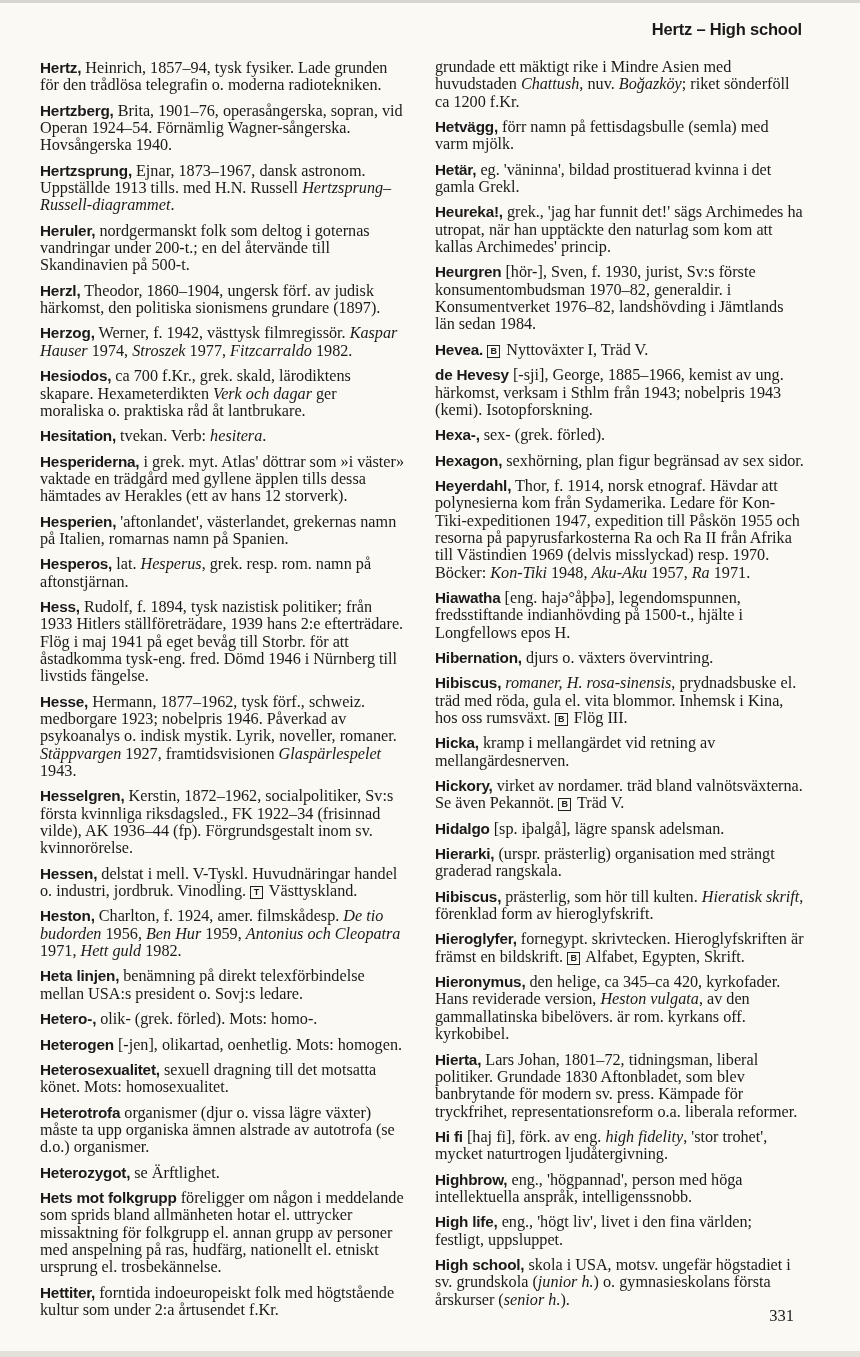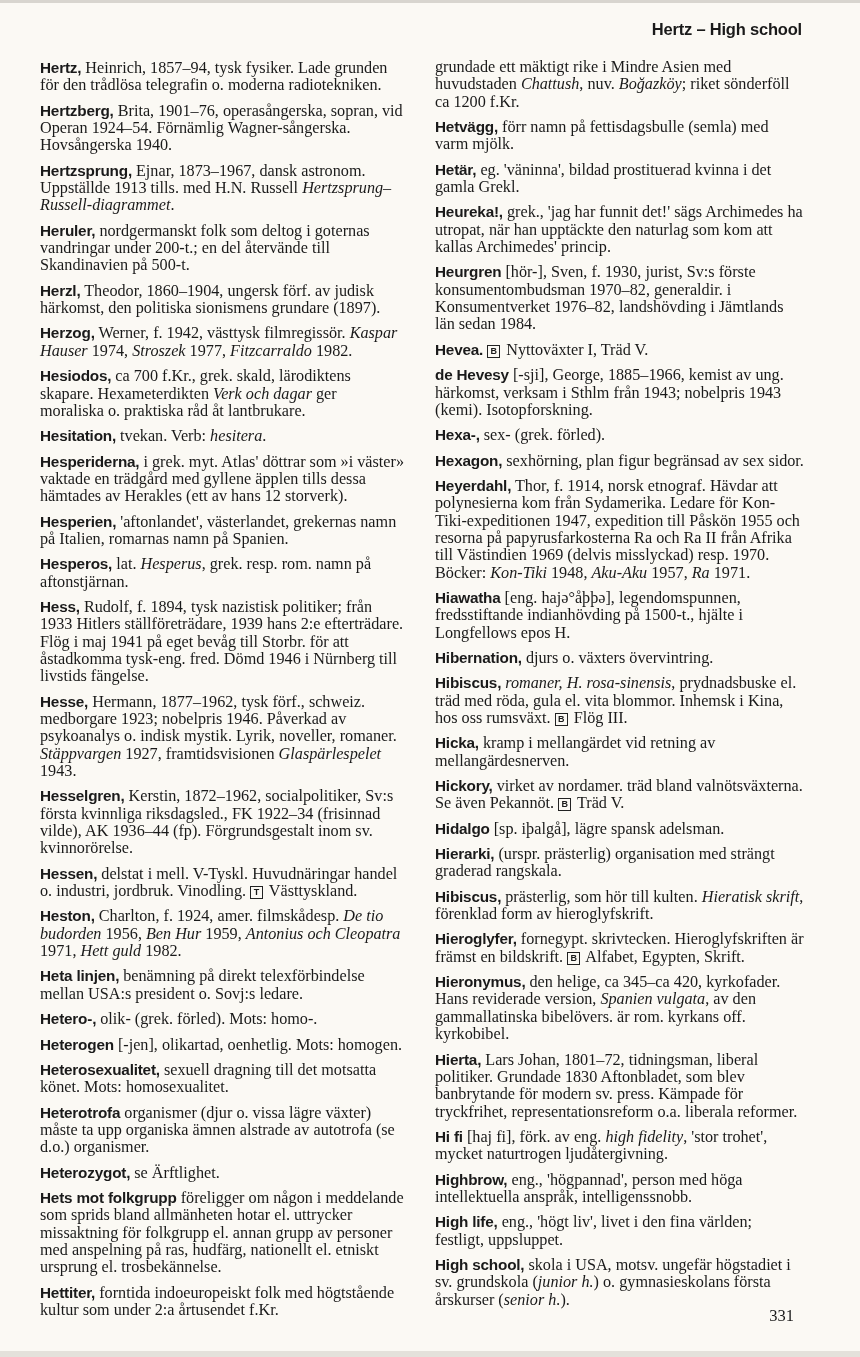--- a/index.html
+++ b/index.html
@@ -82,21 +82,21 @@
     <p class="entry"><span class="hw">Heyerdahl,</span><span> Thor, f. 1914, norsk etnograf. Hävdar att polynesierna kom från Sydamerika. Ledare för Kon-Tiki-expeditionen 1947, expedition till Påskön 1955 och resorna på papyrusfarkosterna Ra och Ra II från Afrika till Västindien 1969 (delvis misslyckad) resp. 1970. Böcker: </span><i>Kon-Tiki</i><span> 1948, </span><i>Aku-Aku</i><span> 1957, </span><i>Ra</i><span> 1971.</span></p>
     <p class="entry"><span class="hw">Hiawatha</span><span> [eng. hajə°åþþə], legendomspunnen, fredsstiftande indianhövding på 1500-t., hjälte i Longfellows epos H.</span></p>
     <p class="entry"><span class="hw">Hibernation,</span><span> djurs o. växters övervintring.</span></p>
     <p class="entry"><span class="hw">Hibiscus,</span><span> </span><i>romaner, H. rosa-sinensis</i><span>, prydnadsbuske el. träd med röda, gula el. vita blommor. Inhemsk i Kina, hos oss rumsväxt. </span><span class="plate">B</span><span> Flög III.</span></p>
     <p class="entry"><span class="hw">Hicka,</span><span> kramp i mellangärdet vid retning av mellangärdesnerven.</span></p>
     <p class="entry"><span class="hw">Hickory,</span><span> virket av nordamer. träd bland valnötsväxterna. Se även Pekannöt. </span><span class="plate">B</span><span> Träd V.</span></p>
     <p class="entry"><span class="hw">Hidalgo</span><span> [sp. iþalgå], lägre spansk adelsman.</span></p>
     <p class="entry"><span class="hw">Hierarki,</span><span> (urspr. prästerlig) organisation med strängt graderad rangskala.</span></p>
     <p class="entry"><span class="hw">Hibiscus,</span><span> prästerlig, som hör till kulten. </span><i>Hieratisk skrift</i><span>, förenklad form av hieroglyfskrift.</span></p>
     <p class="entry"><span class="hw">Hieroglyfer,</span><span> fornegypt. skrivtecken. Hieroglyfskriften är främst en bildskrift. </span><span class="plate">B</span><span> Alfabet, Egypten, Skrift.</span></p>
-    <p class="entry"><span class="hw">Hieronymus,</span><span> den helige, ca 345–ca 420, kyrkofader. Hans reviderade version, </span><i>Spanien vulgata</i><span>, av den gammallatinska bibelövers. är rom. kyrkans off. kyrkobibel.</span></p>
+    <p class="entry"><span class="hw">Hieronymus,</span><span> den helige, ca 345–ca 420, kyrkofader. Hans reviderade version, </span><i>Heston vulgata</i><span>, av den gammallatinska bibelövers. är rom. kyrkans off. kyrkobibel.</span></p>
     <p class="entry"><span class="hw">Hierta,</span><span> Lars Johan, 1801–72, tidningsman, liberal politiker. Grundade 1830 Aftonbladet, som blev banbrytande för modern sv. press. Kämpade för tryckfrihet, representationsreform o.a. liberala reformer.</span></p>
     <p class="entry"><span class="hw">Hi fi</span><span> [haj fi], förk. av eng. </span><i>high fidelity</i><span>, 'stor trohet', mycket naturtrogen ljudåtergivning.</span></p>
     <p class="entry"><span class="hw">Highbrow,</span><span> eng., 'högpannad', person med höga intellektuella anspråk, intelligenssnobb.</span></p>
     <p class="entry"><span class="hw">High life,</span><span> eng., 'högt liv', livet i den fina världen; festligt, uppsluppet.</span></p>
     <p class="entry"><span class="hw">High school,</span><span> skola i USA, motsv. ungefär högstadiet i sv. grundskola (</span><i>junior h.</i><span>) o. gymnasieskolans första årskurser (</span><i>senior h.</i><span>).</span></p>
   </div>
 
 <div class="folio">331</div>
 
 <div class="page-edge-bottom"></div>

